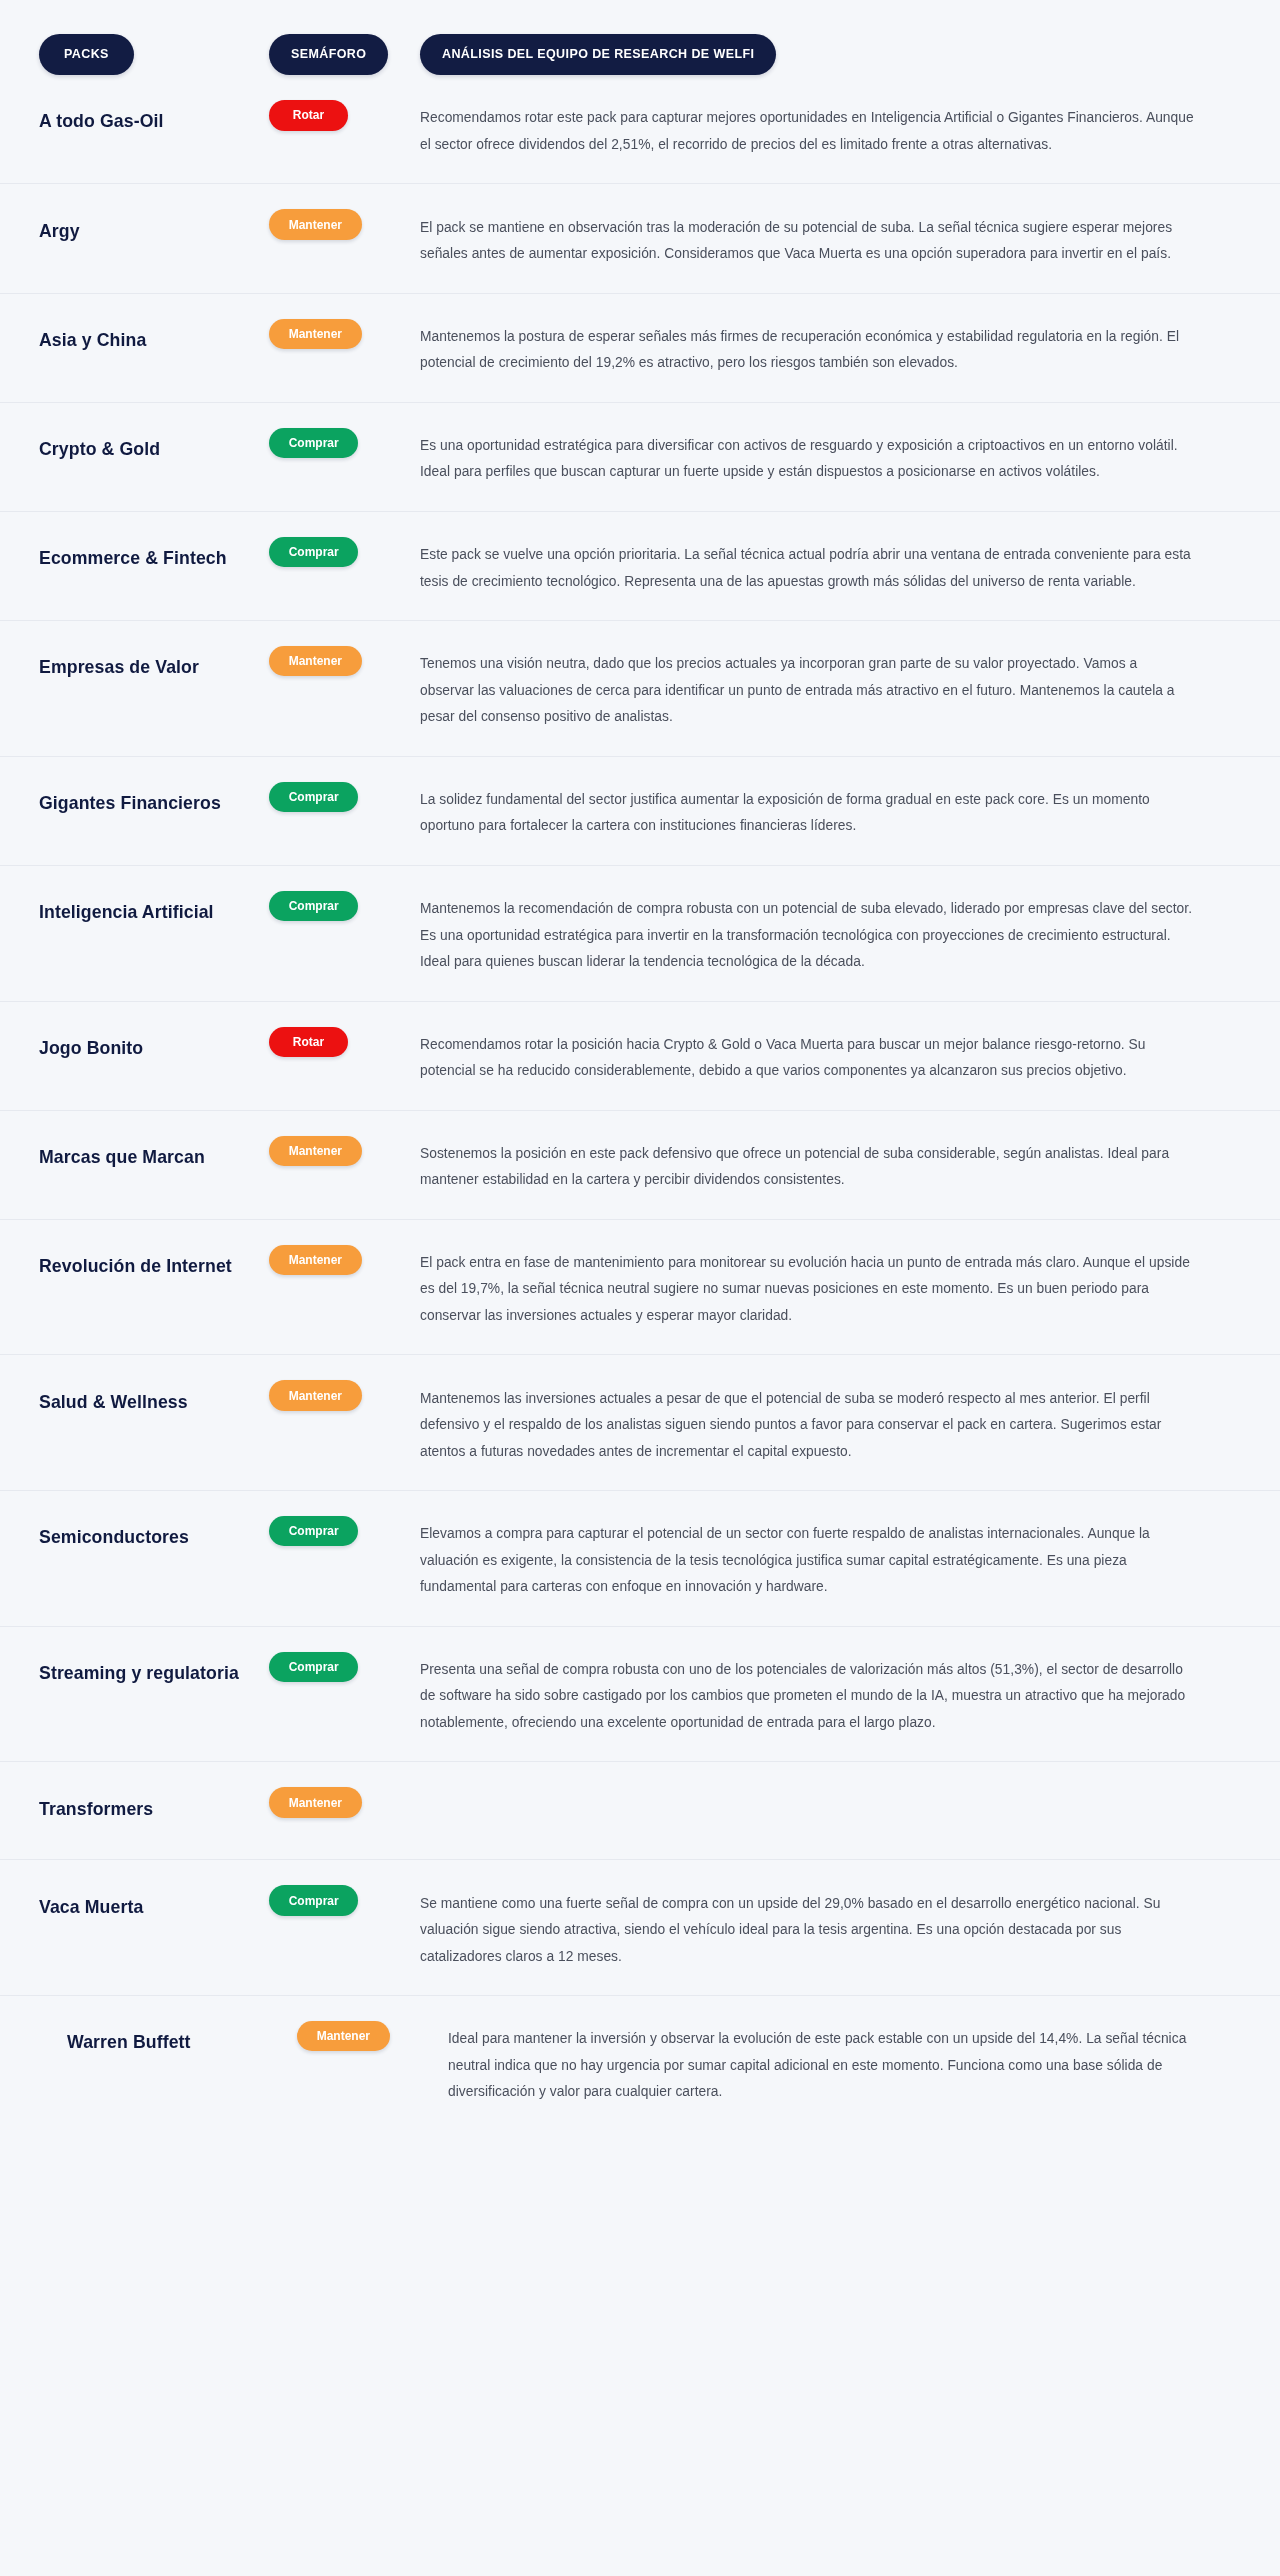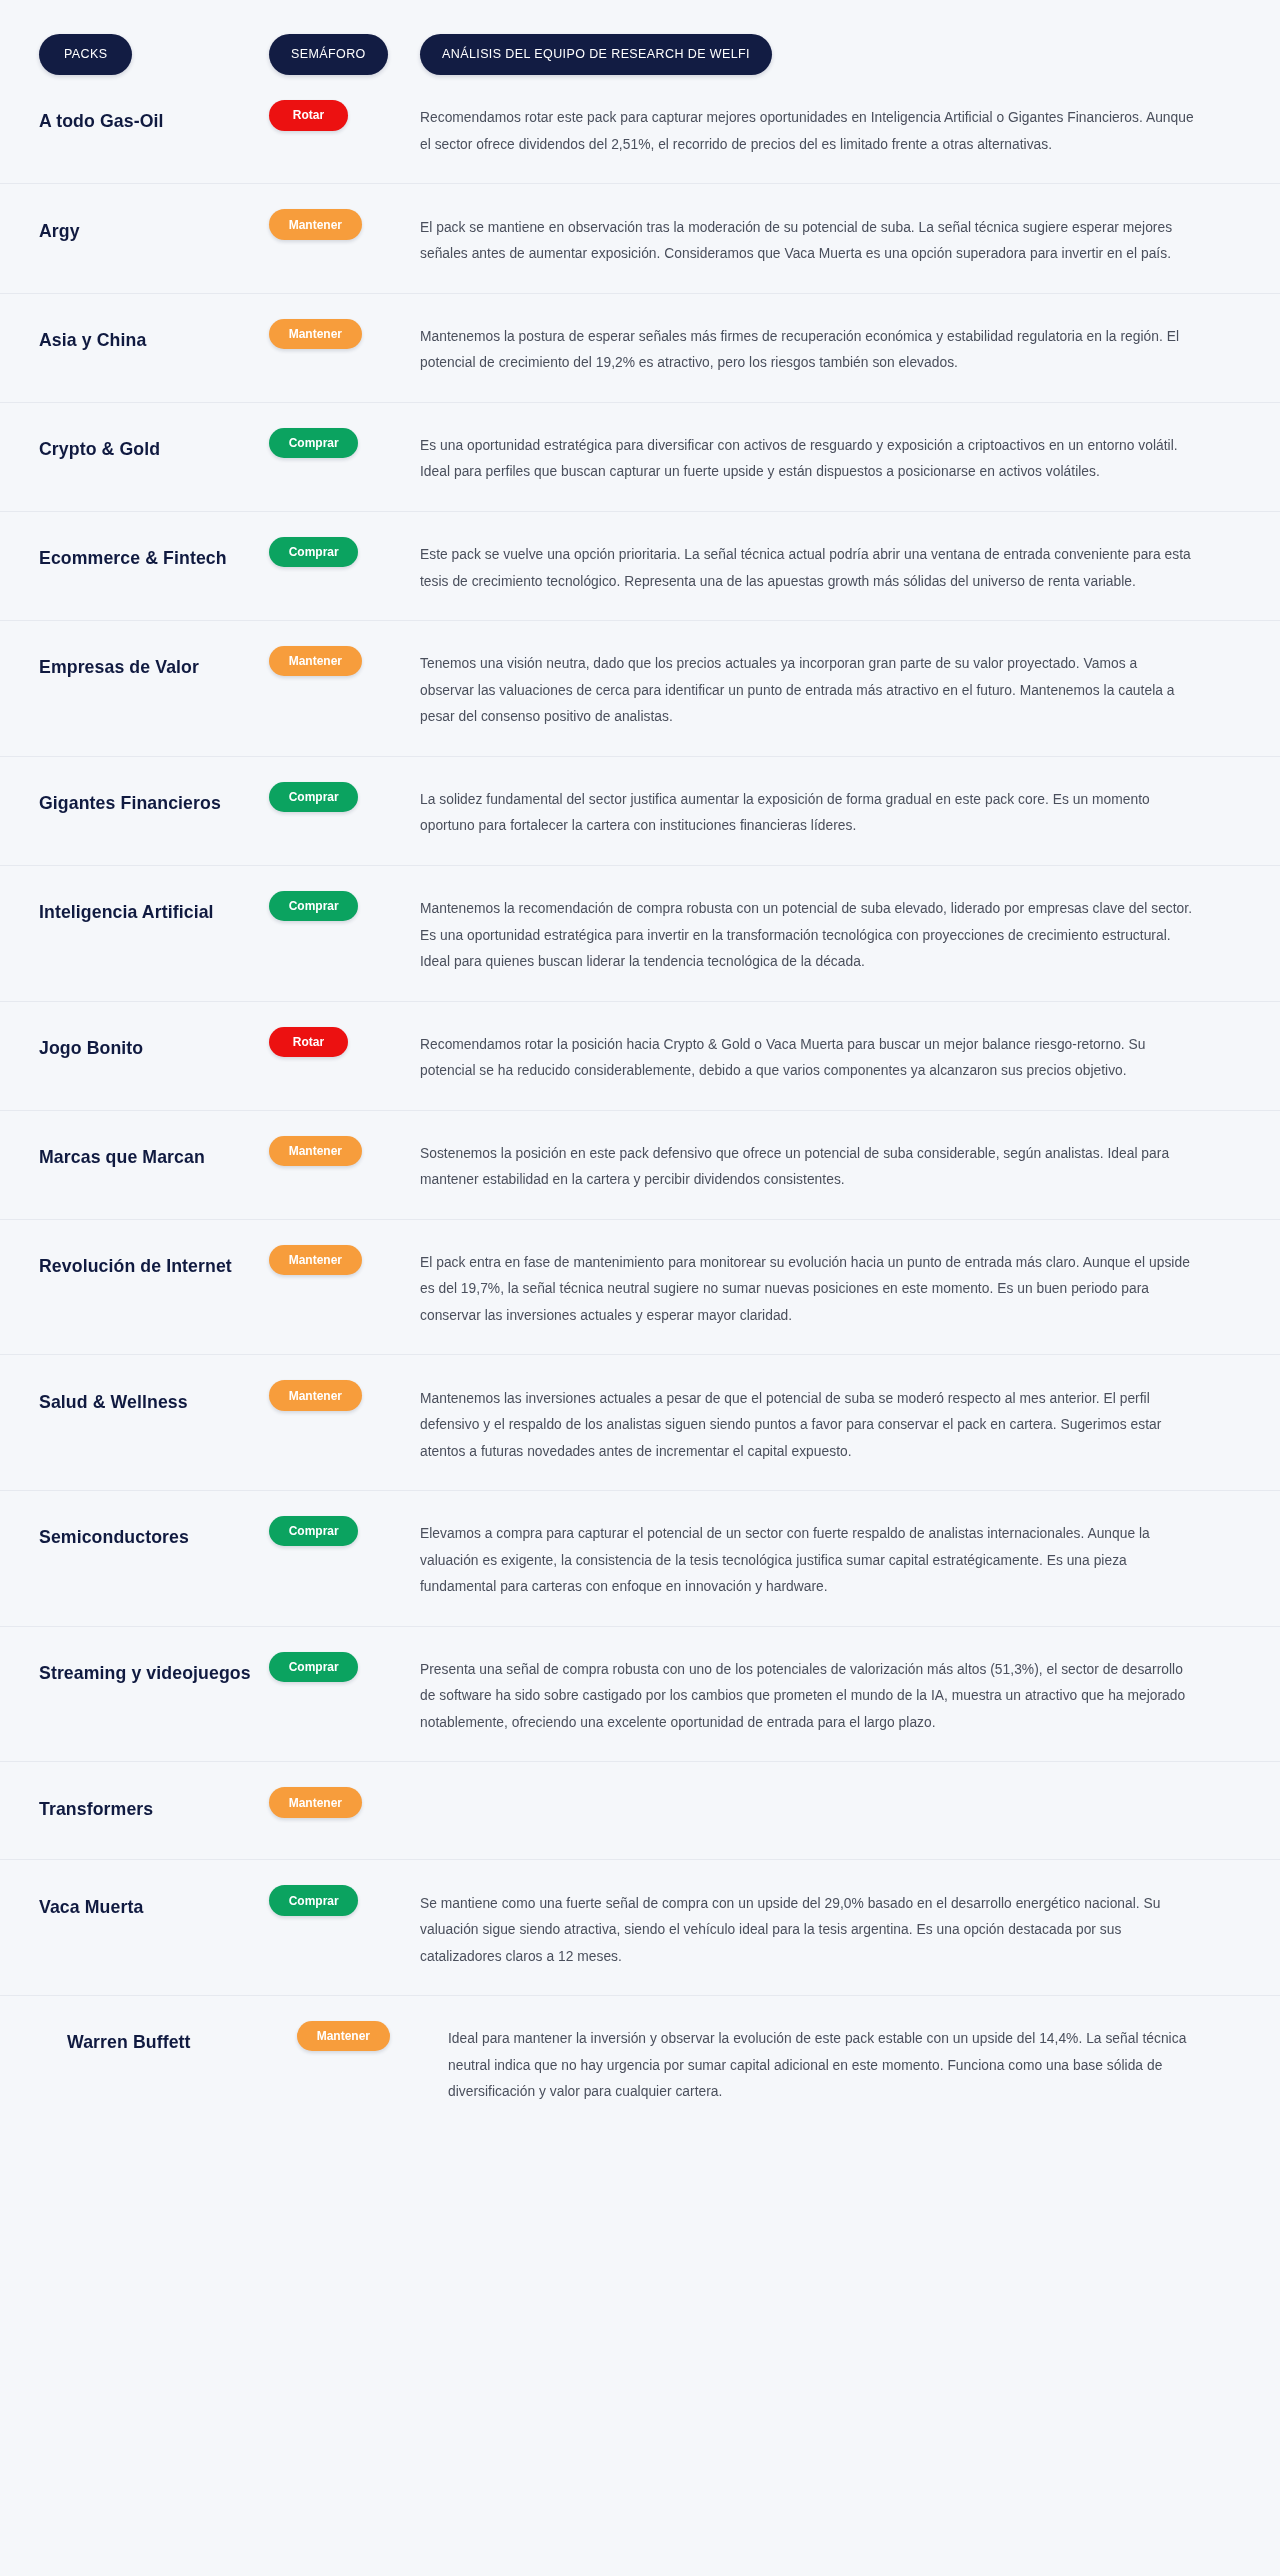--- a/index.html
+++ b/index.html
@@ -36,21 +36,21 @@
   .col-signal { width: 151px; flex: 0 0 151px; }
   .col-text   { flex: 1 1 auto; padding-right: 39px; }
 
   .pill {
     display: inline-flex;
     align-items: center;
     justify-content: center;
     background: #121c43;
     color: #ffffff;
     font-size: 12.5px;
-    font-weight: normal;
+    font-weight: bold;
     letter-spacing: 0.4px;
     border-radius: 655px;
     padding: 14.4px 22px;
     line-height: 1;
     white-space: nowrap;
     box-shadow: 0 2px 4.6px rgba(16,25,60,0.16);
   }
   .pill-packs    { padding: 14.4px 25px; }
   .pill-semaforo { padding: 14.4px 22px; }
   .pill-analisis { padding: 14.4px 22px; }
@@ -233,21 +233,21 @@
           <div class="col-pack">
             <div class="pack-name">Semiconductores</div>
           </div>
           <div class="col-signal"><span class="badge badge-comprar">Comprar</span></div>
           <div class="col-text">
             <div class="analysis">Elevamos a compra para capturar el potencial de un sector con fuerte respaldo de analistas internacionales. Aunque la valuación es exigente, la consistencia de la tesis tecnológica justifica sumar capital estratégicamente. Es una pieza fundamental para carteras con enfoque en innovación y hardware.</div>
           </div>
         </div>
         <div class="row">
           <div class="col-pack">
-            <div class="pack-name">Streaming y videojuegos</div>
+            <div class="pack-name">Streaming y regulatoria</div>
           </div>
           <div class="col-signal"><span class="badge badge-comprar">Comprar</span></div>
           <div class="col-text">
             <div class="analysis">Presenta una señal de compra robusta con uno de los potenciales de valorización más altos (51,3%), el sector de desarrollo de software ha sido sobre castigado por los cambios que prometen el mundo de la IA, muestra un atractivo que ha mejorado notablemente, ofreciendo una excelente oportunidad de entrada para el largo plazo.</div>
           </div>
         </div>
         <div class="row">
           <div class="col-pack">
             <div class="pack-name">Transformers</div>
           </div>

